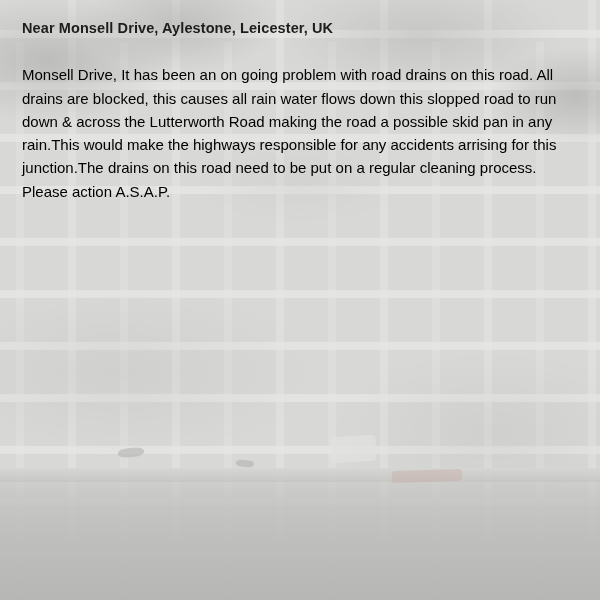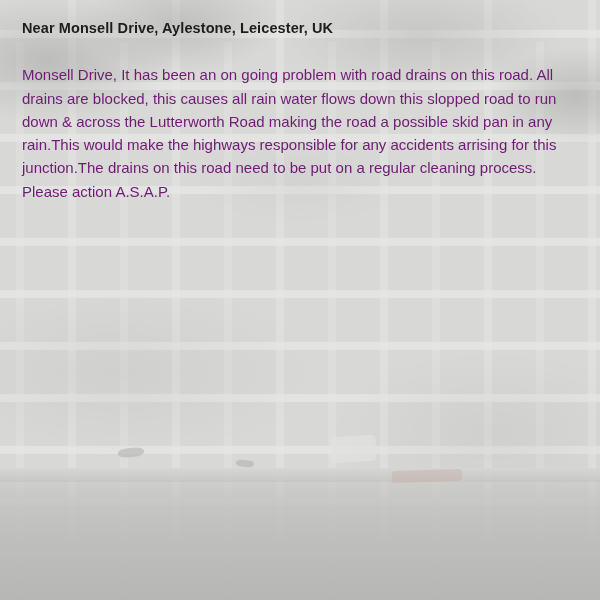--- a/index.html
+++ b/index.html
@@ -140,21 +140,21 @@
   .location-title {
     font-size: 14.5px;
     font-weight: bold;
     color: #1d1d1b;
     line-height: 1.2;
     margin: 0 0 26px 0;
     letter-spacing: 0.1px;
   }
   .report-body {
     font-size: 15px;
-    color: #701a75;
+    color: #000000;
     line-height: 1.55;
     margin: 0;
     max-width: 548px;
     white-space: pre-wrap;
   }
 </style>
 </head>
 <body>
 
 <div id="report-card">

